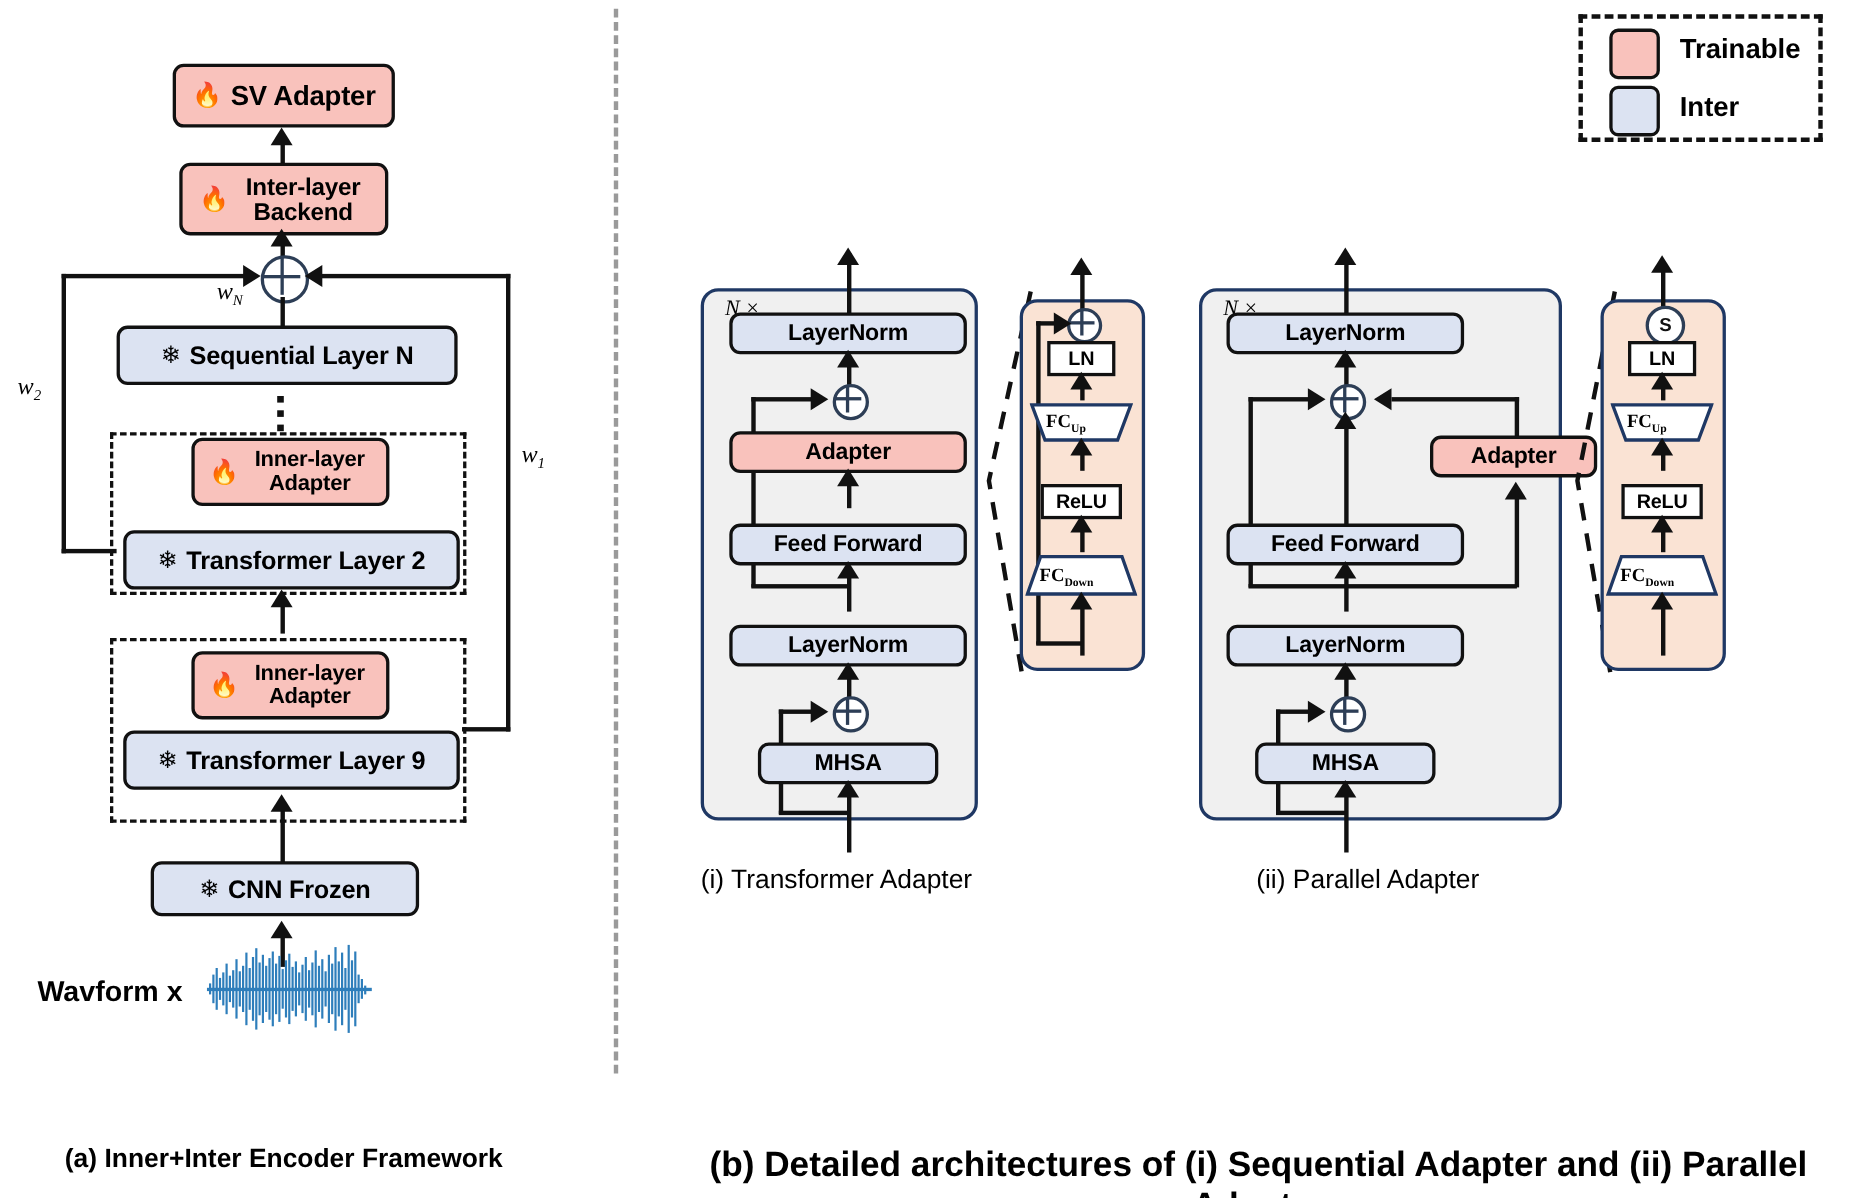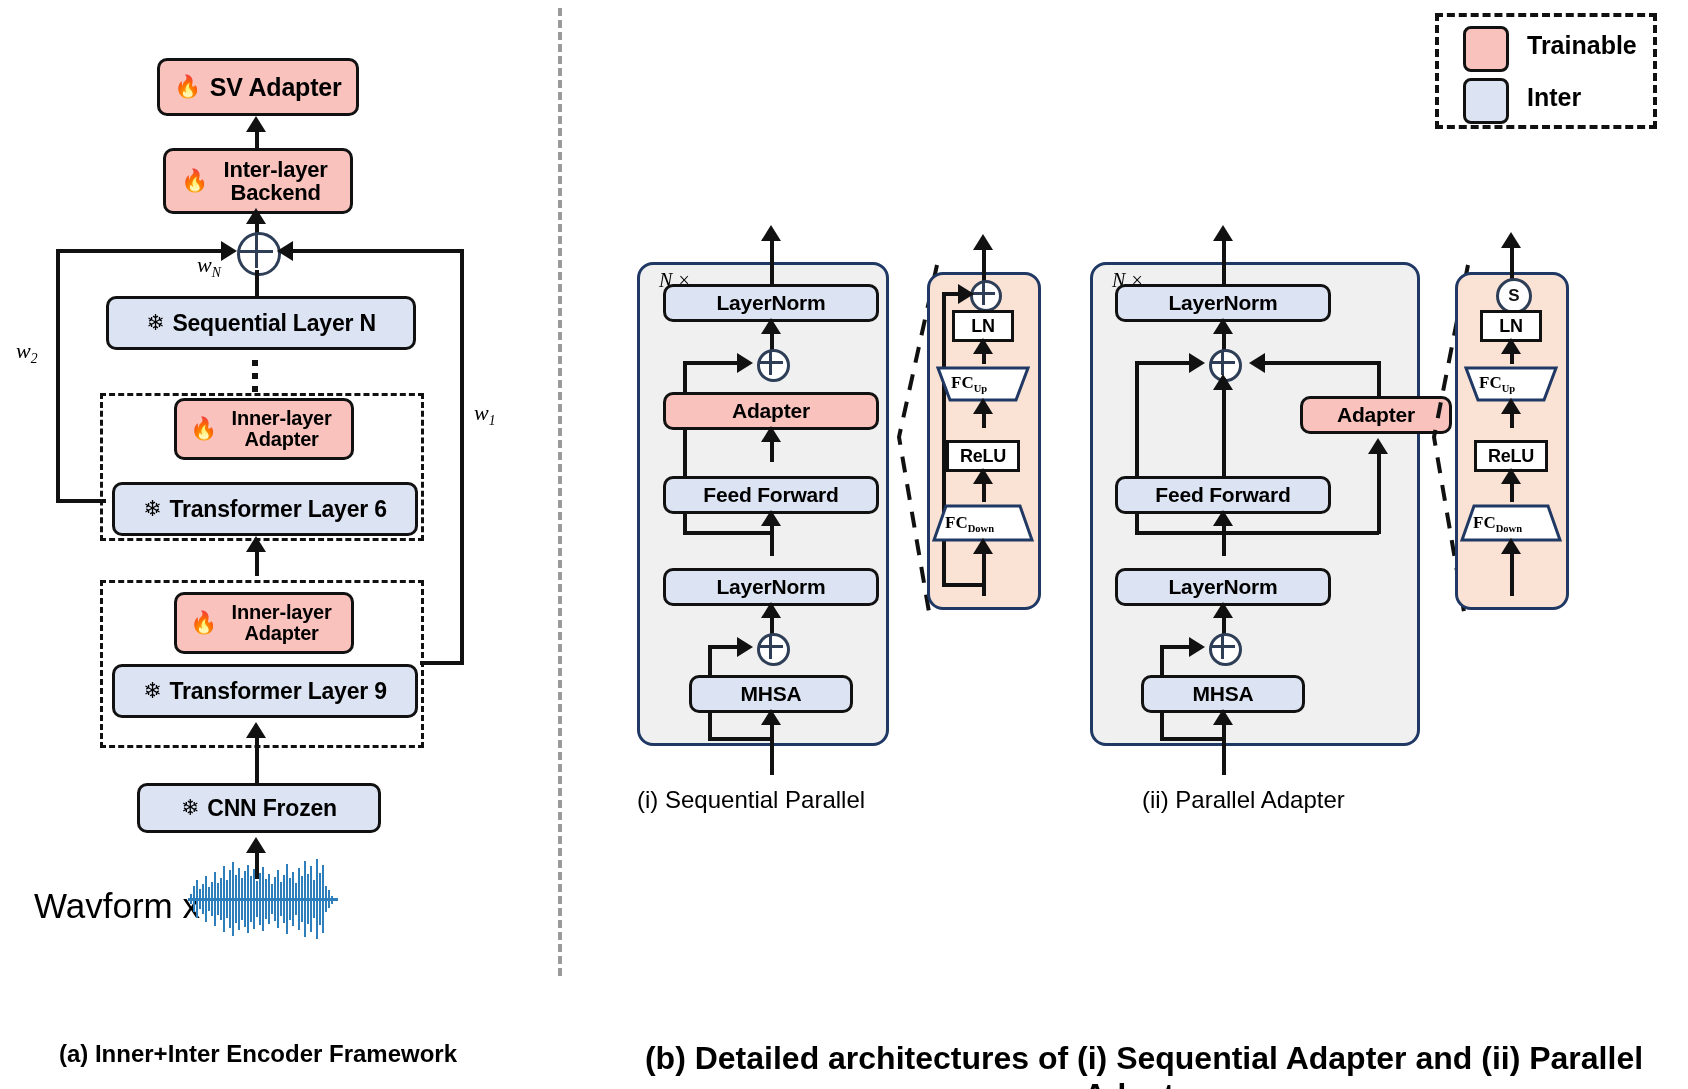--- a/index.html
+++ b/index.html
@@ -114,21 +114,21 @@
 
 <div class="dashgroup" style="left:100px;top:393px;width:324px;height:148px;"></div>
 
 <div class="node pink" style="left:174px;top:398px;width:180px;height:62px;font-size:20px;">
   <span class="ic">🔥</span>
   <span style="display:block;width:112px;">Inner-layer Adapter</span>
 </div>
 
 <div class="node blue" style="left:112px;top:482px;width:306px;height:54px;font-size:23px;">
   <span class="ic">❄</span>
-  <span>Transformer Layer 6</span>
+  <span>Transformer Layer 2</span>
 </div>
 
 <div class="vline abs" style="left:255px;top:548px;height:28px;"></div>
 <div class="arrowup" style="left:246px;top:536px;"></div>
 
 <div class="dashgroup" style="left:100px;top:580px;width:324px;height:168px;"></div>
 
 <div class="node pink" style="left:174px;top:592px;width:180px;height:62px;font-size:20px;">
   <span class="ic">🔥</span>
   <span style="display:block;width:112px;">Inner-layer Adapter</span>
@@ -143,21 +143,21 @@
 <div class="arrowup" style="left:246px;top:722px;"></div>
 
 <div class="node blue" style="left:137px;top:783px;width:244px;height:50px;font-size:23px;">
   <span class="ic">❄</span>
   <span>CNN Frozen</span>
 </div>
 
 <div class="vline abs" style="left:255px;top:843px;height:36px;"></div>
 <div class="arrowup" style="left:246px;top:837px;"></div>
 
-<div class="lbl" style="left:34px;top:886px;font-size:35px;font-weight:normal;">
+<div class="lbl" style="left:34px;top:886px;font-size:26px;font-weight:bold;">
   <span>Wavform x</span>
 </div>
 
 <svg class="abs" style="left:188px;top:856px;" width="160" height="86" viewBox="0 0 160 86">
   <g fill="#2e7ebb">
     <rect x="2" y="38" width="2" height="10"></rect>
       <rect x="5" y="30" width="2" height="26"></rect>
     <rect x="8" y="24" width="2" height="38"></rect>
       <rect x="11" y="33" width="2" height="20"></rect>
     <rect x="14" y="28" width="2" height="30"></rect>
@@ -265,21 +265,21 @@
 <div class="arrowright" style="left:737px;top:637px;"></div>
 <div class="vline" style="left:708px;top:645px;height:95px;"></div>
 <div class="hline" style="left:708px;top:737px;width:64px;"></div>
 
 <div class="node blue" style="left:689px;top:675px;width:164px;height:38px;font-size:21px;">
   <span>MHSA</span>
 </div>
 <div class="vline" style="left:770px;top:715px;height:60px;"></div>
 <div class="arrowup" style="left:761px;top:709px;"></div>
 
-<div class="subcap" style="left:637px;top:786px;font-size:24px;">(i) Sequential Parallel</div>
+<div class="subcap" style="left:637px;top:786px;font-size:24px;">(i) Transformer Adapter</div>
 
 <svg class="dashconn" style="left:889px;top:262px;" width="120" height="360" viewBox="0 0 120 360">
   <path d="M 48 3 L 10 175 L 40 350" stroke="#111" stroke-width="4" fill="none" stroke-dasharray="16 12"></path>
 </svg>
 
 <div class="detailbox" style="left:927px;top:272px;width:114px;height:338px;"></div>
 
 <div class="vline" style="left:982px;top:240px;height:42px;"></div>
 <div class="arrowup" style="left:973px;top:234px;"></div>
 

